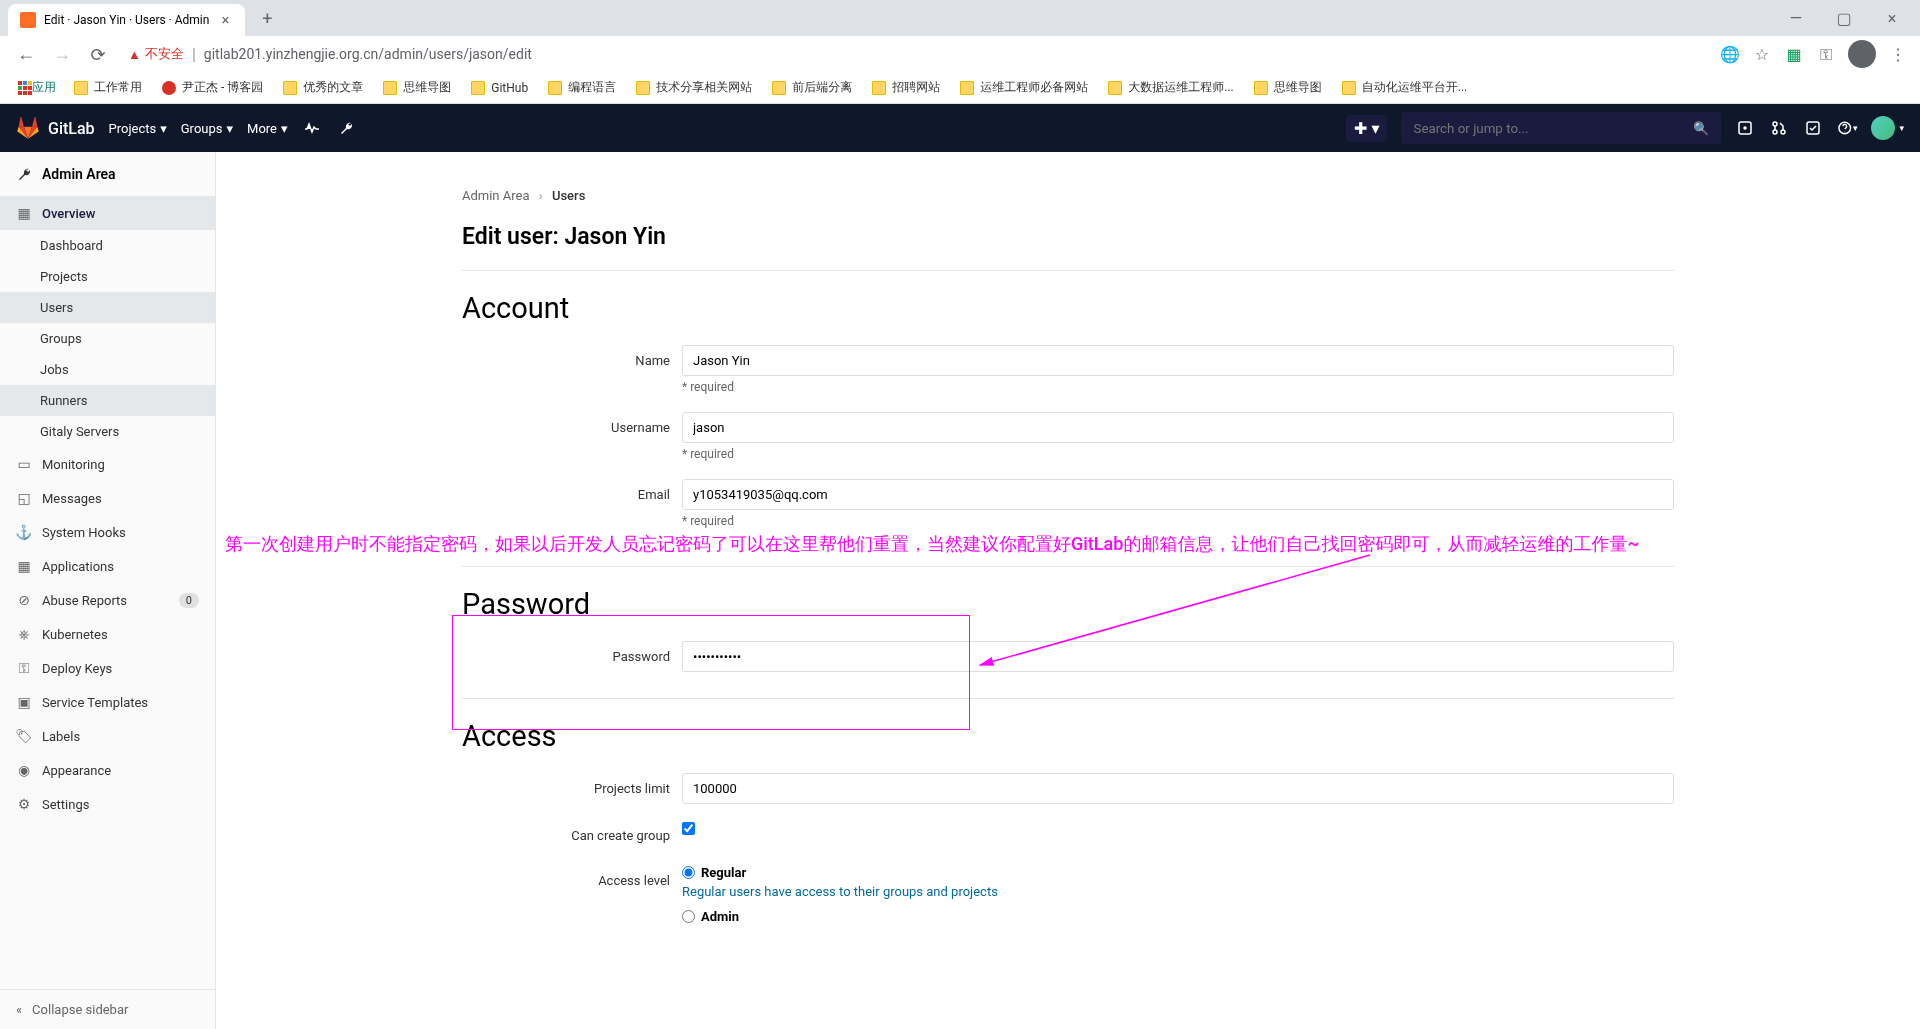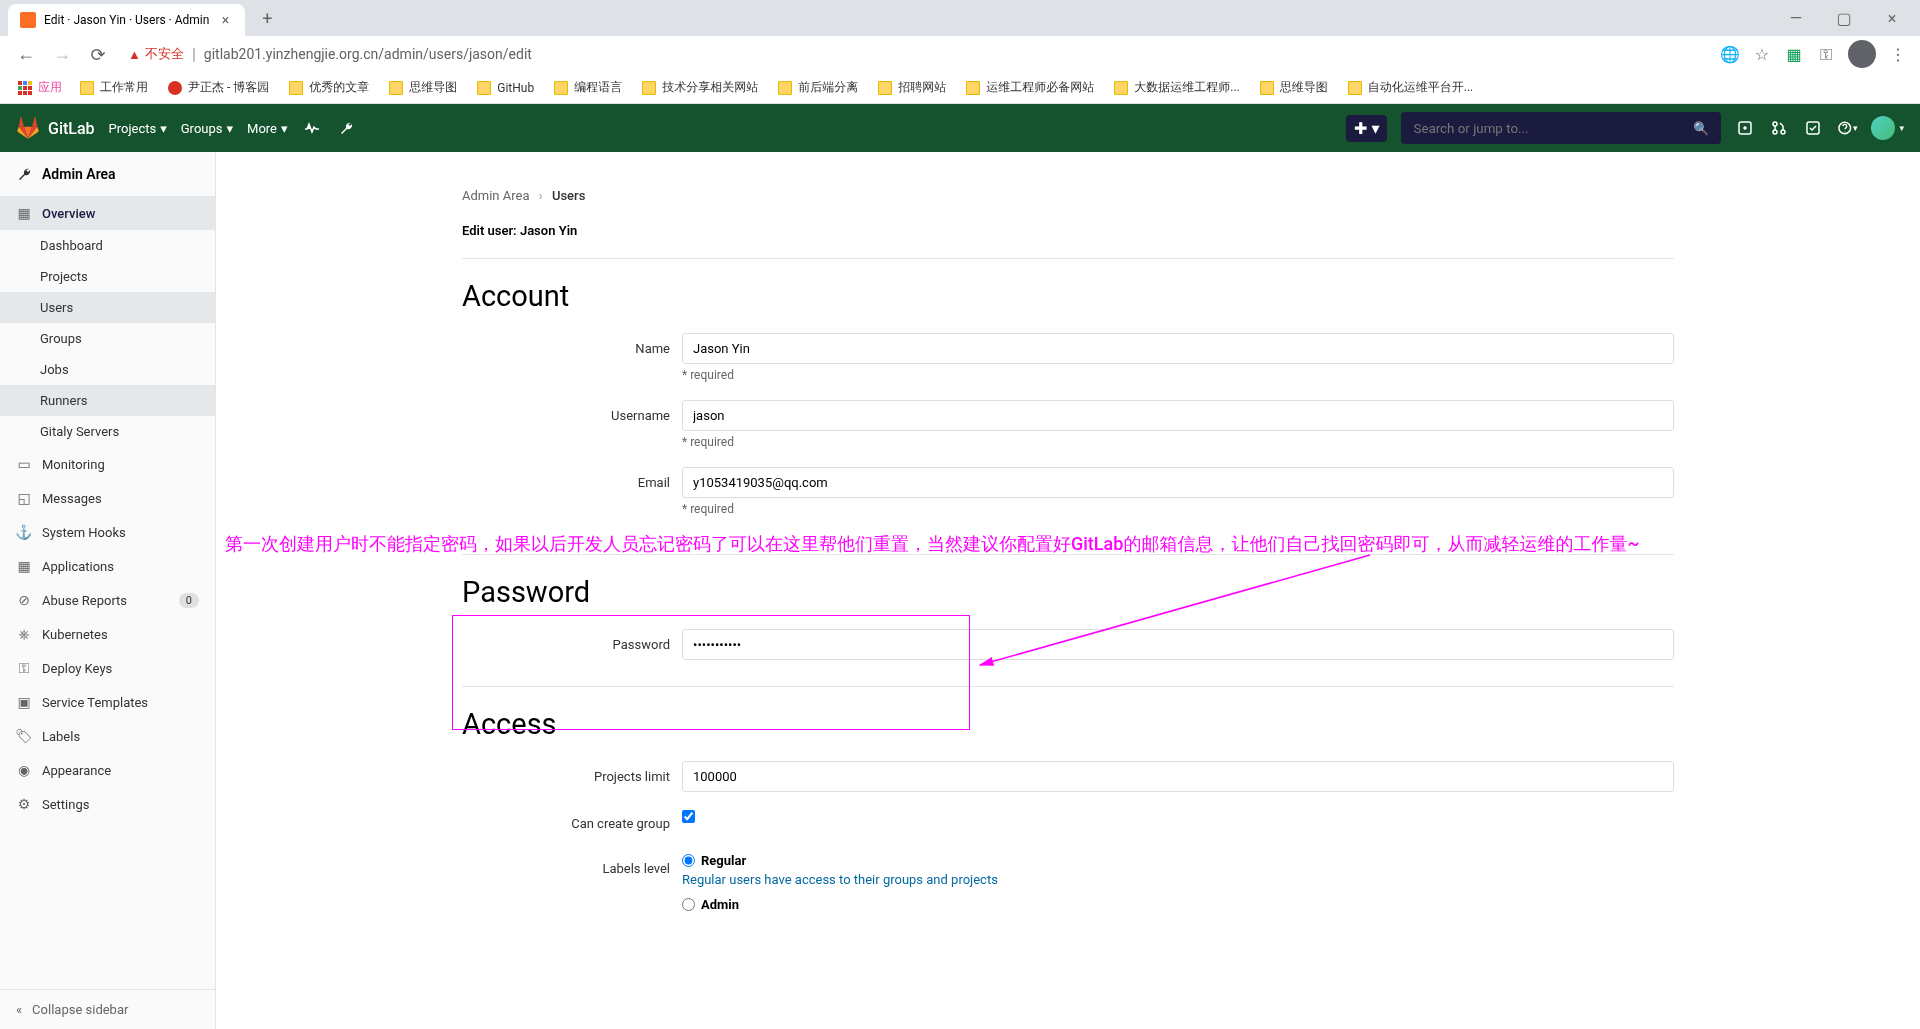--- a/index.html
+++ b/index.html
@@ -19,31 +19,31 @@
 .nav-btn { width: 28px; height: 28px; display: flex; align-items: center; justify-content: center; color: #5f6368; cursor: pointer; font-size: 18px; }
 .nav-btn.disabled { color: #bbb; }
 .url-box { flex: 1; display: flex; align-items: center; gap: 8px; padding: 0 8px; }
 .warning { color: #d93025; font-size: 13px; display: flex; align-items: center; gap: 4px; }
 .url-text { color: #5f6368; font-size: 14px; }
 .addr-icons { display: flex; gap: 12px; align-items: center; color: #5f6368; }
 .addr-icon { width: 20px; height: 20px; display: flex; align-items: center; justify-content: center; cursor: pointer; }
 .avatar-circle { width: 28px; height: 28px; border-radius: 50%; background: #5f6368; }
 
 .bookmark-bar { background: #fff; height: 32px; display: flex; align-items: center; padding: 0 12px; gap: 4px; border-bottom: 1px solid #e0e0e0; }
-.apps-btn { display: flex; align-items: center; gap: 6px; font-size: 12px; color: #ec4899; cursor: pointer; padding: 4px 6px; }
+.apps-btn { display: flex; align-items: center; font-size: 12px; color: #0f766e; cursor: pointer; padding: 4px 6px; }
 .apps-grid { width: 14px; height: 14px; display: grid; grid-template-columns: repeat(3, 1fr); gap: 1px; }
 .apps-grid span { background: #d93025; }
 .apps-grid span:nth-child(2) { background: #4285f4; }
 .apps-grid span:nth-child(3) { background: #fbbc05; }
 .apps-grid span:nth-child(4) { background: #34a853; }
 .bookmark { display: flex; align-items: center; gap: 6px; font-size: 12px; color: #333; cursor: pointer; padding: 4px 8px; white-space: nowrap; }
 .bookmark-icon { width: 14px; height: 14px; background: #ffd666; border: 1px solid #e6b800; border-radius: 1px; }
 
 
-.gitlab-header { background: #14532d; height: 48px; display: flex; align-items: center; padding: 0 16px; color: #fff; gap: 14px; }
+.gitlab-header { background: #0f172a; height: 48px; display: flex; align-items: center; padding: 0 16px; color: #fff; gap: 14px; }
 .gitlab-logo { display: flex; align-items: center; gap: 8px; font-weight: 500; }
 .gitlab-tanuki { width: 24px; height: 24px; }
 .nav-item { font-size: 13px; cursor: pointer; display: flex; align-items: center; gap: 4px; }
 .header-right { margin-left: auto; display: flex; align-items: center; gap: 14px; }
 .search-box { background: #1b1b40; border-radius: 4px; height: 32px; width: 320px; display: flex; align-items: center; padding: 0 12px; color: #9999c3; font-size: 13px; }
 .search-box input { background: transparent; border: none; outline: none; color: #fff; flex: 1; }
 .header-icon { width: 20px; height: 20px; cursor: pointer; display: flex; align-items: center; justify-content: center; }
 .plus-btn { background: #1b1b40; border-radius: 4px; padding: 4px 8px; display: flex; align-items: center; gap: 4px; cursor: pointer; }
 .user-avatar { width: 24px; height: 24px; border-radius: 50%; background: linear-gradient(135deg, #4fd1c5, #48bb78); cursor: pointer; }
 
@@ -59,21 +59,21 @@
 .badge { background: #e0e0e0; border-radius: 10px; padding: 1px 7px; font-size: 11px; margin-left: auto; }
 .collapse-sidebar { position: absolute; bottom: 0; left: 0; right: 0; padding: 12px 16px; font-size: 13px; color: #666; cursor: pointer; display: flex; align-items: center; gap: 10px; border-top: 1px solid #e5e5e5; background: #fafafa; }
 
 .content { flex: 1; overflow-y: auto; padding: 0; }
 .content-inner { max-width: 1260px; margin: 16px auto; padding: 16px 24px; }
 .breadcrumb { font-size: 13px; color: #666; padding: 4px 0 0 0; }
 .breadcrumb a { color: #666; text-decoration: none; }
 .breadcrumb-sep { margin: 0 6px; color: #999; }
 .breadcrumb-current { color: #333; font-weight: 500; }
 
-.page-title { font-size: 13px; font-weight: 600; padding: 20px 0; border-bottom: 1px solid #e5e5e5; }
+.page-title { font-size: 23px; font-weight: 600; padding: 20px 0; border-bottom: 1px solid #e5e5e5; }
 
 .section { padding: 20px 0; border-bottom: 1px solid #e5e5e5; }
 .section-title { font-size: 29px; font-weight: 400; margin-bottom: 20px; }
 .form-row { display: flex; margin-bottom: 6px; align-items: flex-start; }
 .form-label { width: 220px; text-align: right; padding-right: 12px; padding-top: 8px; font-size: 13px; color: #333; }
 .form-field { flex: 1; }
 .form-input { width: 100%; padding: 7px 10px; border: 1px solid #ddd; border-radius: 3px; font-size: 13px; }
 .form-help { font-size: 12px; color: #666; margin-top: 4px; margin-bottom: 12px; }
 .radio-row { display: flex; align-items: center; gap: 6px; font-size: 13px; margin-bottom: 4px; }
 .radio-help { font-size: 13px; color: #0369a1; margin-bottom: 10px; margin-left: 0; }
@@ -395,21 +395,21 @@
             <input class="form-input" value="100000" style="">
           </div>
         </div>
         <div class="form-row" style="margin-top:16px">
           <div class="form-label">Can create group</div>
           <div class="form-field">
             <input type="checkbox" checked="" style="">
           </div>
         </div>
         <div class="form-row" style="margin-top:22px">
-          <div class="form-label">Labels level</div>
+          <div class="form-label">Access level</div>
           <div class="form-field">
             <div class="radio-row">
               <input type="radio" name="al" checked="" style="">
               <strong>Regular</strong>
             </div>
             <div class="radio-help">Regular users have access to their groups and projects</div>
             <div class="radio-row">
               <input type="radio" name="al" style="">
               <strong>Admin</strong>
             </div>

